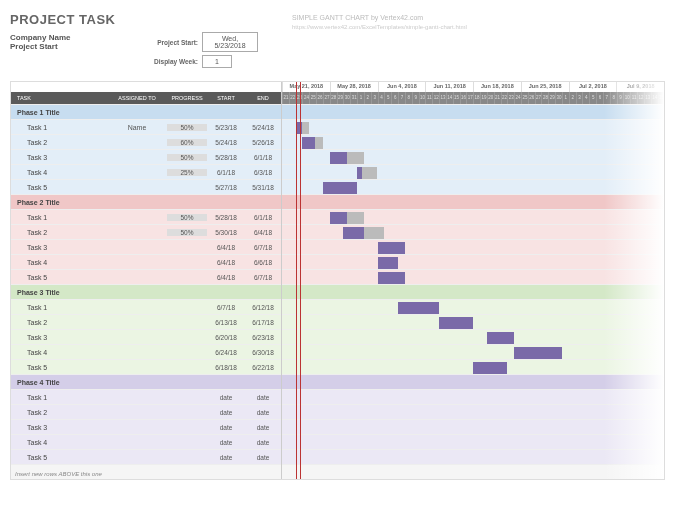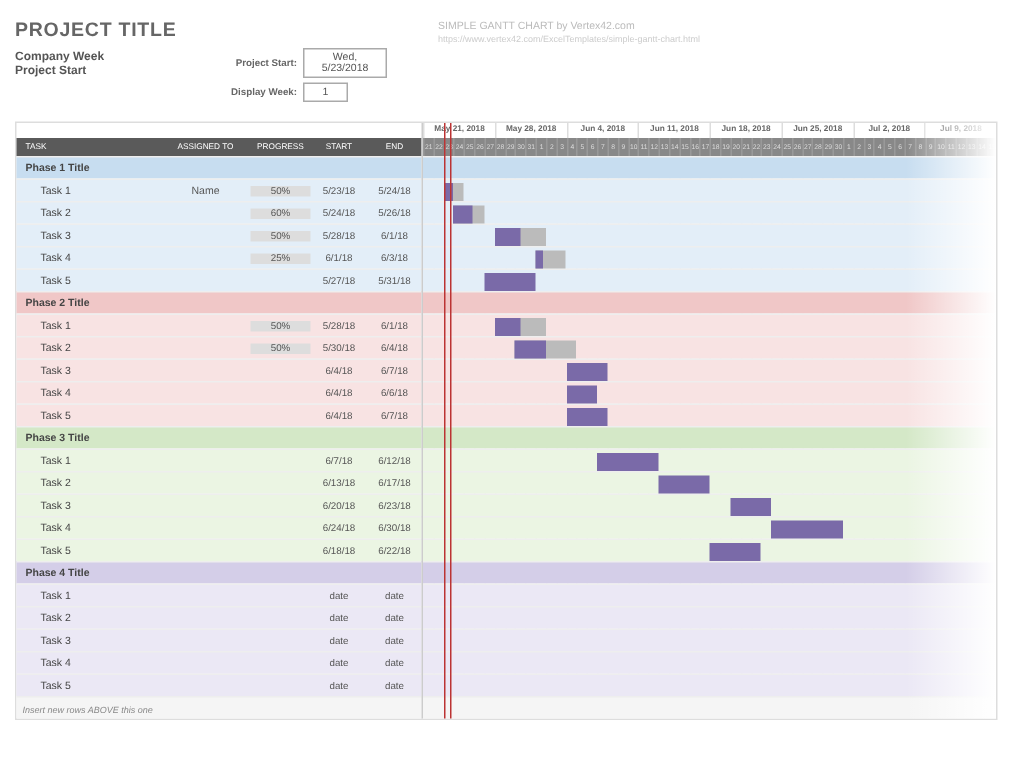--- a/index.html
+++ b/index.html
@@ -43,22 +43,22 @@
   .gcol { flex: 1; border-left: 1px solid #f0f0f0; }
   .today { position: absolute; top: 0; bottom: 0; border-left: 1.5px solid #b33; border-right: 1.5px solid #b33; width: 5px; pointer-events: none; z-index: 3; }
   .bar { position: absolute; height: 12px; top: 1.5px; background: #7a6aa8; z-index: 2; }
   .bar.gray { background: #bbb; }
   .footer { font-size: 6px; color: #888; padding: 4px 0 0 4px; font-style: italic; }
   .fade { position: absolute; top:0; right:0; bottom:0; width: 60px; background: linear-gradient(to right, rgba(255,255,255,0), #fff); pointer-events:none; }
 </style>
 </head>
 <body>
 
-<div class="title">PROJECT TITLE</div>
-<div class="sub1">Company Week</div>
+<div class="title">PROJECT TASK</div>
+<div class="sub1">Company Name</div>
 <div class="sub2">Project Start</div>
 <div class="credit1">SIMPLE GANTT CHART by Vertex42.com</div>
 <div class="credit2">https://www.vertex42.com/ExcelTemplates/simple-gantt-chart.html</div>
 
 <div class="controls">
   <div class="crow">
     <div class="clabel">Project Start:</div>
     <div class="cbox">Wed, 5/23/2018</div>
   </div>
   <div class="crow">

